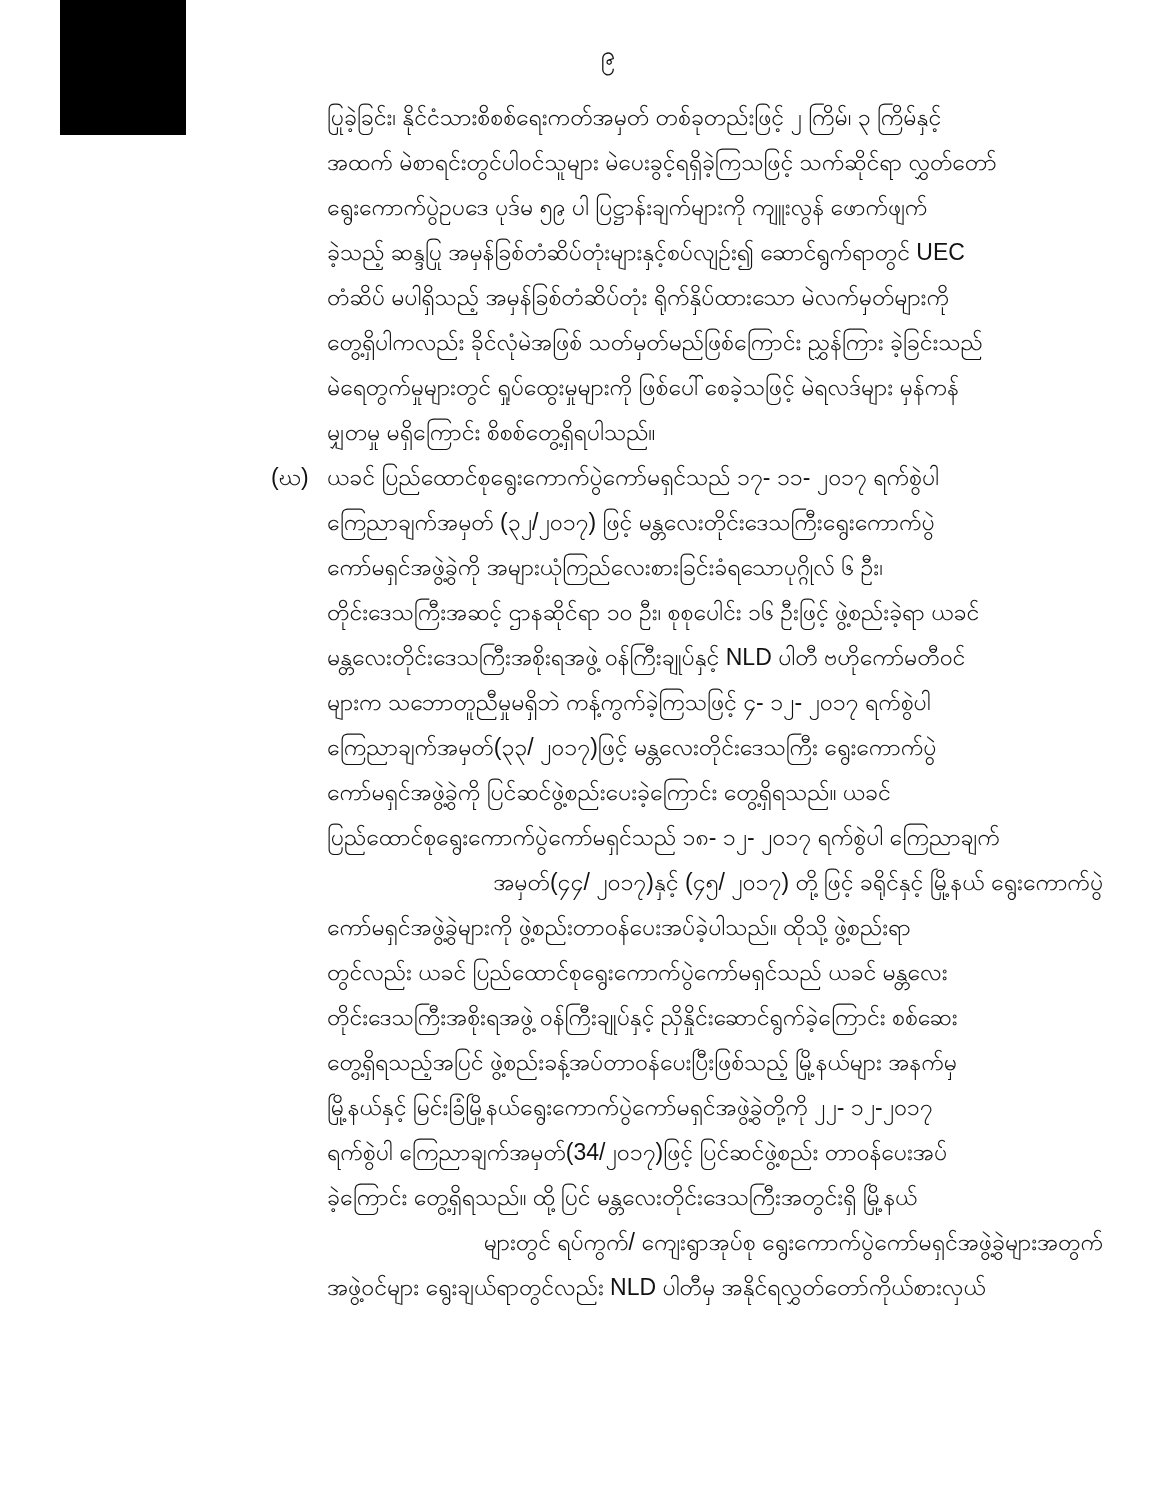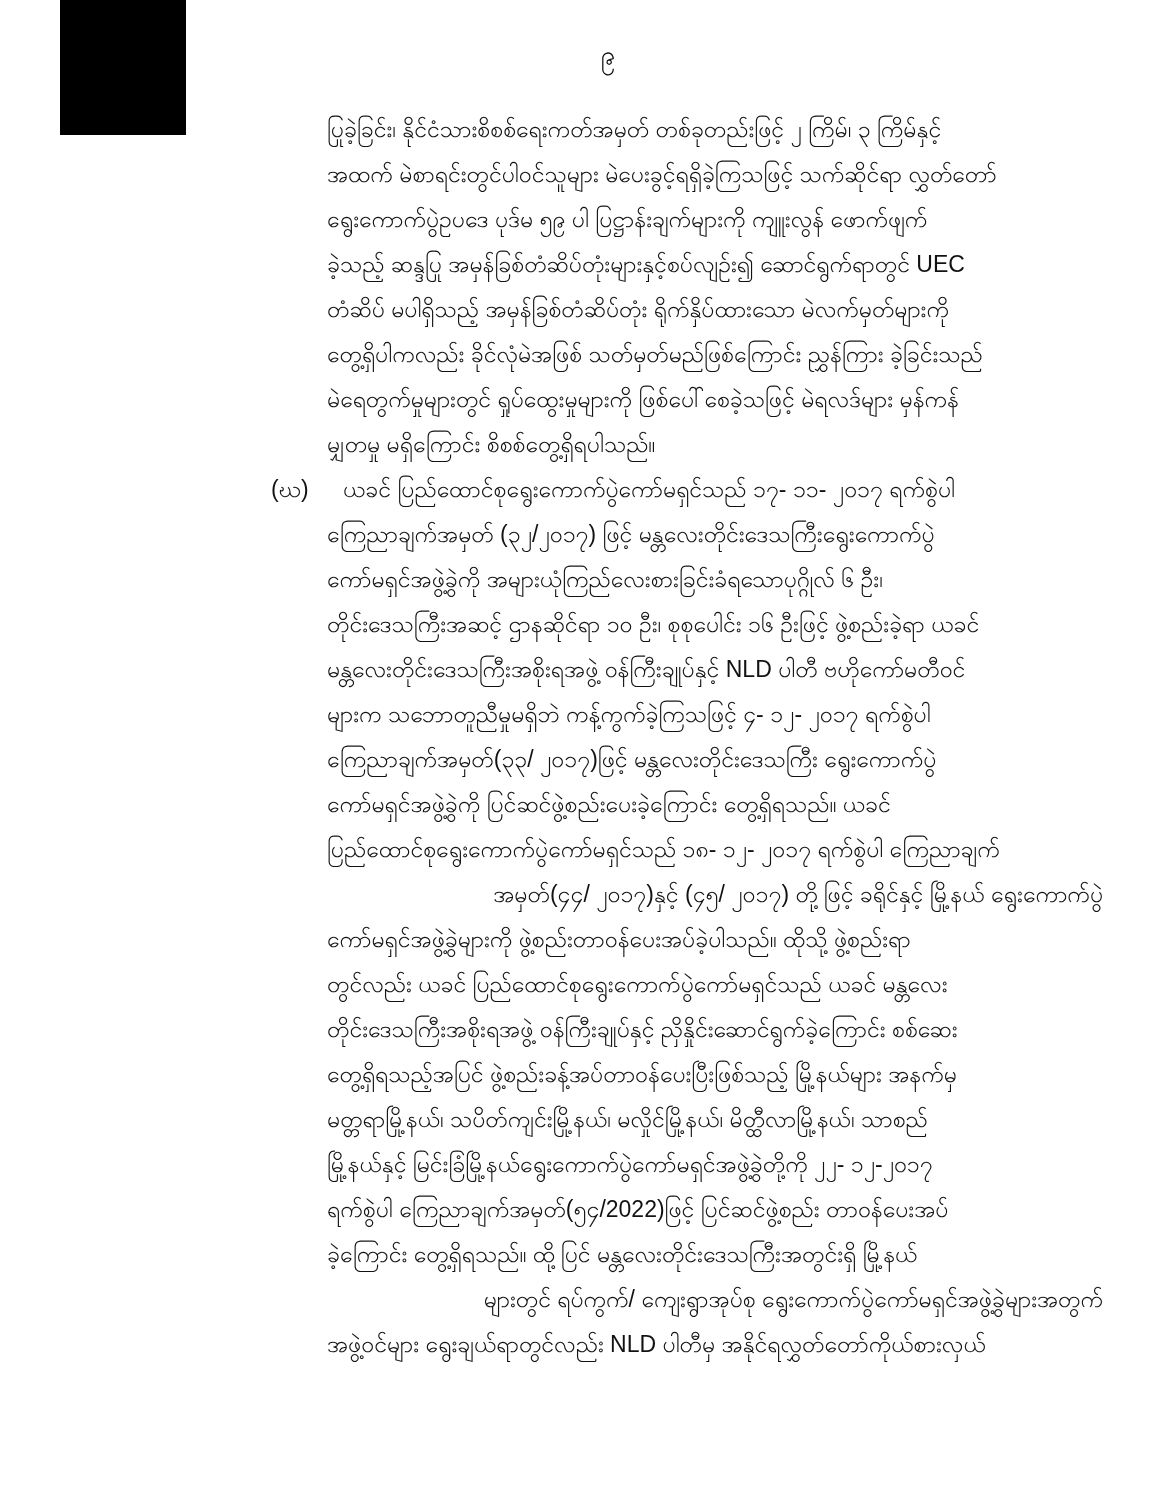--- a/index.html
+++ b/index.html
@@ -30,21 +30,21 @@
     top: 38px;
     width: 40px;
     text-align: center;
     font-size: 26px;
     line-height: 34px;
     color: #121212;
   }
   .text-block {
     position: absolute;
     left: 327px;
-    top: 107px;
+    top: 95px;
     width: 776px;
   }
   .para {
     position: relative;
   }
   .plabel {
     position: absolute;
     left: -56px;
     top: 0;
     height: 45px;
@@ -73,35 +73,34 @@
         <div class="line" style="transform: scaleX(1);">အထက် မဲစာရင်းတွင်ပါဝင်သူများ မဲပေးခွင့်ရရှိခဲ့ကြသဖြင့် သက်ဆိုင်ရာ လွှတ်တော်</div>
         <div class="line" style="transform: scaleX(1);">ရွေးကောက်ပွဲဥပဒေ ပုဒ်မ ၅၉ ပါ ပြဋ္ဌာန်းချက်များကို ကျူးလွန် ဖောက်ဖျက်</div>
         <div class="line" style="transform: scaleX(1);">ခဲ့သည့် ဆန္ဒပြု အမှန်ခြစ်တံဆိပ်တုံးများနှင့်စပ်လျဉ်း၍ ဆောင်ရွက်ရာတွင် UEC</div>
         <div class="line" style="transform: scaleX(1);">တံဆိပ် မပါရှိသည့် အမှန်ခြစ်တံဆိပ်တုံး ရိုက်နှိပ်ထားသော မဲလက်မှတ်များကို</div>
         <div class="line" style="transform: scaleX(1);">တွေ့ရှိပါကလည်း ခိုင်လုံမဲအဖြစ် သတ်မှတ်မည်ဖြစ်ကြောင်း ညွှန်ကြား ခဲ့ခြင်းသည်</div>
         <div class="line" style="transform: scaleX(1);">မဲရေတွက်မှုများတွင် ရှုပ်ထွေးမှုများကို ဖြစ်ပေါ်စေခဲ့သဖြင့် မဲရလဒ်များ မှန်ကန်</div>
         <div class="line">မျှတမှု မရှိကြောင်း စိစစ်တွေ့ရှိရပါသည်။</div>
       </div>
       <div class="para">
         <div class="plabel">(ဃ)</div>
-        <div class="line" style="transform: scaleX(1); margin-left: 16px;">ယခင် ပြည်ထောင်စုရွေးကောက်ပွဲကော်မရှင်သည် ၁၇- ၁၁- ၂၀၁၇ ရက်စွဲပါ</div>
+        <div class="line" style="transform: scaleX(1);">ယခင် ပြည်ထောင်စုရွေးကောက်ပွဲကော်မရှင်သည် ၁၇- ၁၁- ၂၀၁၇ ရက်စွဲပါ</div>
         <div class="line" style="transform: scaleX(1);">ကြေညာချက်အမှတ် (၃၂/၂၀၁၇) ဖြင့် မန္တလေးတိုင်းဒေသကြီးရွေးကောက်ပွဲ</div>
         <div class="line" style="transform: scaleX(1);">ကော်မရှင်အဖွဲ့ခွဲကို အများယုံကြည်လေးစားခြင်းခံရသောပုဂ္ဂိုလ် ၆ ဦး၊</div>
         <div class="line" style="transform: scaleX(1);">တိုင်းဒေသကြီးအဆင့် ဌာနဆိုင်ရာ ၁၀ ဦး၊ စုစုပေါင်း ၁၆ ဦးဖြင့် ဖွဲ့စည်းခဲ့ရာ ယခင်</div>
         <div class="line" style="transform: scaleX(1);">မန္တလေးတိုင်းဒေသကြီးအစိုးရအဖွဲ့ ဝန်ကြီးချုပ်နှင့် NLD ပါတီ ဗဟိုကော်မတီဝင်</div>
         <div class="line" style="transform: scaleX(1);">များက သဘောတူညီမှုမရှိဘဲ ကန့်ကွက်ခဲ့ကြသဖြင့် ၄- ၁၂- ၂၀၁၇ ရက်စွဲပါ</div>
         <div class="line" style="transform: scaleX(1);">ကြေညာချက်အမှတ်(၃၃/ ၂၀၁၇)ဖြင့် မန္တလေးတိုင်းဒေသကြီး ရွေးကောက်ပွဲ</div>
         <div class="line" style="transform: scaleX(1);">ကော်မရှင်အဖွဲ့ခွဲကို ပြင်ဆင်ဖွဲ့စည်းပေးခဲ့ကြောင်း တွေ့ရှိရသည်။ ယခင်</div>
         <div class="line" style="transform: scaleX(1);">ပြည်ထောင်စုရွေးကောက်ပွဲကော်မရှင်သည် ၁၈- ၁၂- ၂၀၁၇ ရက်စွဲပါ ကြေညာချက်</div>
         <div class="line" style="transform: scaleX(1); text-align: right;">အမှတ်(၄၄/ ၂၀၁၇)နှင့် (၄၅/ ၂၀၁၇) တို့ဖြင့် ခရိုင်နှင့် မြို့နယ် ရွေးကောက်ပွဲ</div>
         <div class="line" style="transform: scaleX(1);">ကော်မရှင်အဖွဲ့ခွဲများကို ဖွဲ့စည်းတာဝန်ပေးအပ်ခဲ့ပါသည်။ ထိုသို့ ဖွဲ့စည်းရာ</div>
         <div class="line" style="transform: scaleX(1);">တွင်လည်း ယခင် ပြည်ထောင်စုရွေးကောက်ပွဲကော်မရှင်သည် ယခင် မန္တလေး</div>
         <div class="line" style="transform: scaleX(1);">တိုင်းဒေသကြီးအစိုးရအဖွဲ့ ဝန်ကြီးချုပ်နှင့် ညှိနှိုင်းဆောင်ရွက်ခဲ့ကြောင်း စစ်ဆေး</div>
         <div class="line" style="transform: scaleX(1);">တွေ့ရှိရသည့်အပြင် ဖွဲ့စည်းခန့်အပ်တာဝန်ပေးပြီးဖြစ်သည့် မြို့နယ်များ အနက်မှ</div>
-        <div class="line" style="transform: scaleX(1);">မတ္တရာမြို့နယ်၊ သပိတ်ကျင်းမြို့နယ်၊ မလှိုင်မြို့နယ်၊ မိတ္ထီလာမြို့နယ်၊ သာစည်</div>
         <div class="line" style="transform: scaleX(1);">မြို့နယ်နှင့် မြင်းခြံမြို့နယ်ရွေးကောက်ပွဲကော်မရှင်အဖွဲ့ခွဲတို့ကို ၂၂- ၁၂-၂၀၁၇</div>
-        <div class="line" style="transform: scaleX(1);">ရက်စွဲပါ ကြေညာချက်အမှတ်(၅၄/2022)ဖြင့် ပြင်ဆင်ဖွဲ့စည်း တာဝန်ပေးအပ်</div>
+        <div class="line" style="transform: scaleX(1);">ရက်စွဲပါ ကြေညာချက်အမှတ်(34/၂၀၁၇)ဖြင့် ပြင်ဆင်ဖွဲ့စည်း တာဝန်ပေးအပ်</div>
         <div class="line" style="transform: scaleX(1);">ခဲ့ကြောင်း တွေ့ရှိရသည်။ ထို့ပြင် မန္တလေးတိုင်းဒေသကြီးအတွင်းရှိ မြို့နယ်</div>
         <div class="line" style="transform: scaleX(1); text-align: right;">များတွင် ရပ်ကွက်/ ကျေးရွာအုပ်စု ရွေးကောက်ပွဲကော်မရှင်အဖွဲ့ခွဲများအတွက်</div>
         <div class="line" style="transform: scaleX(1);">အဖွဲ့ဝင်များ ရွေးချယ်ရာတွင်လည်း NLD ပါတီမှ အနိုင်ရလွှတ်တော်ကိုယ်စားလှယ်</div>
       </div>
     </div>
 </div>
 
 </body></html>

